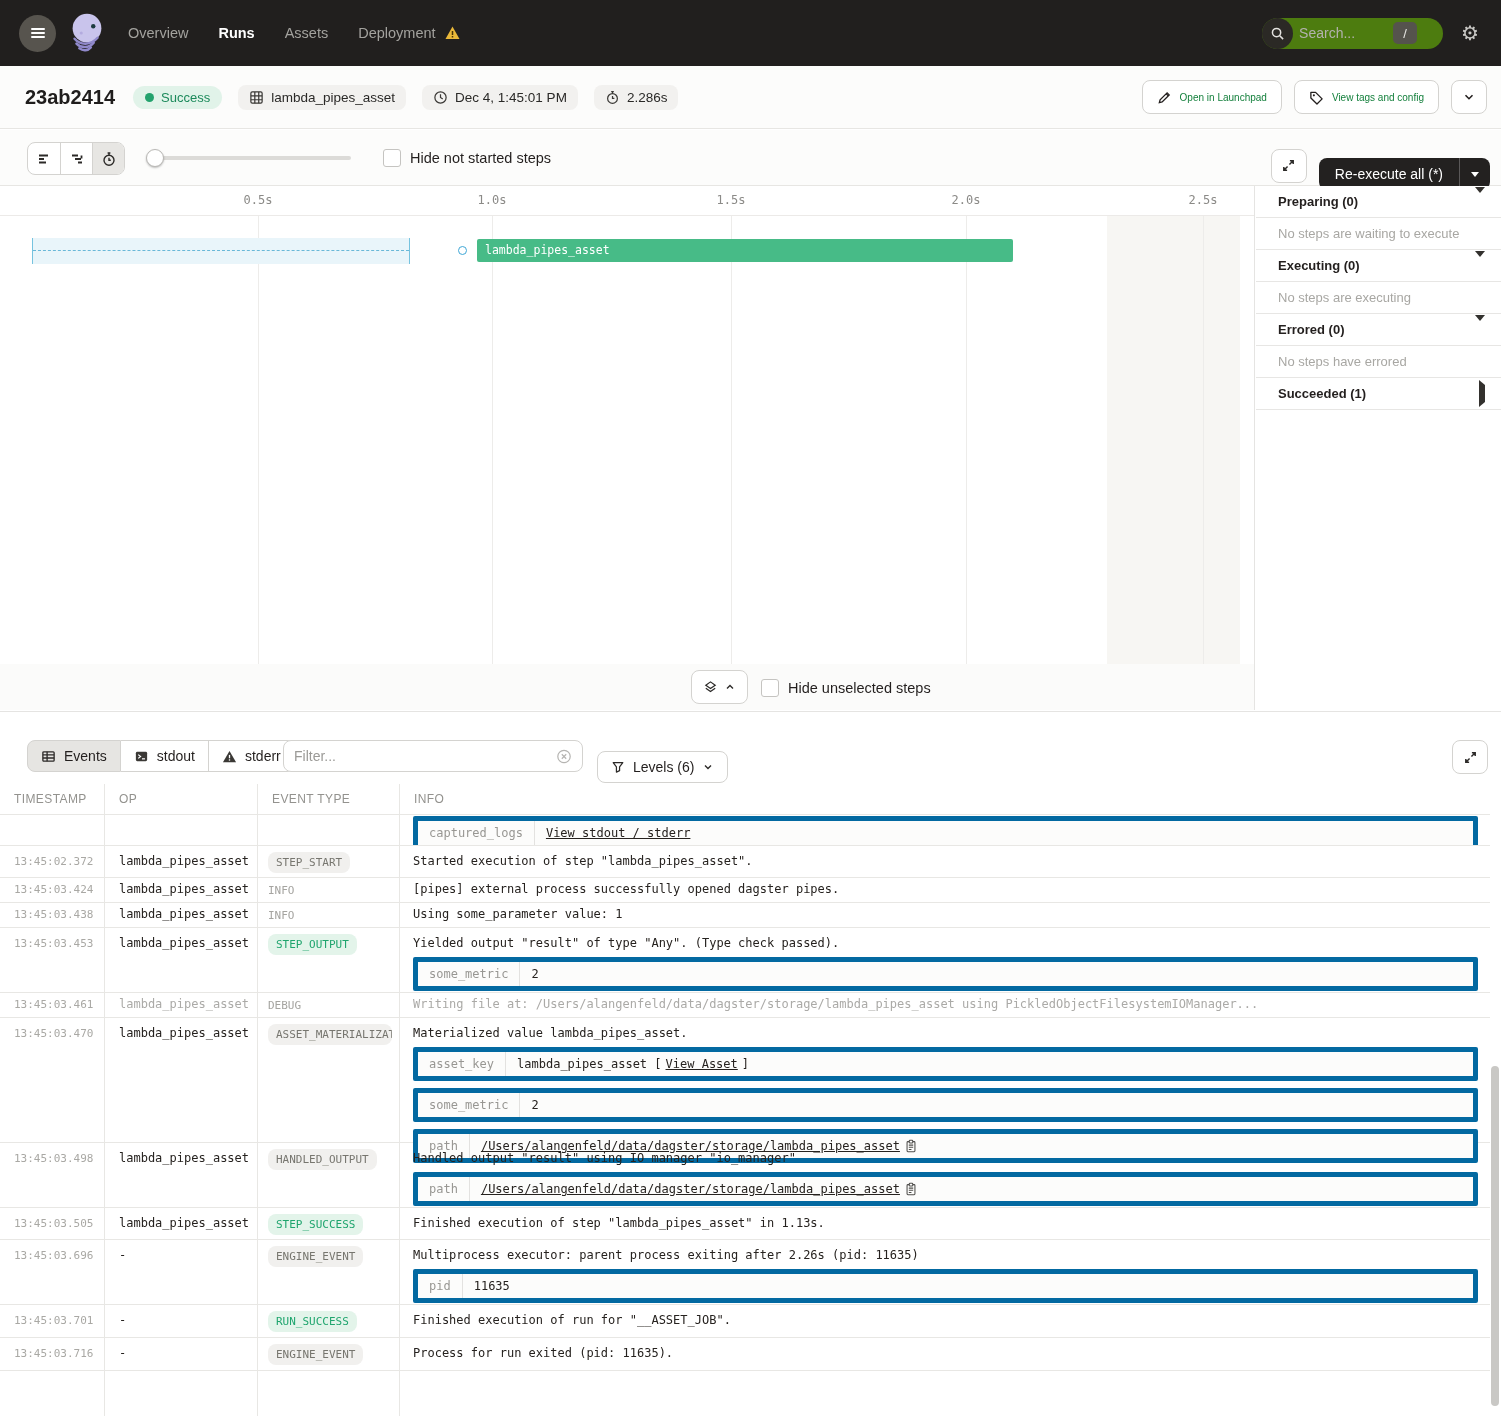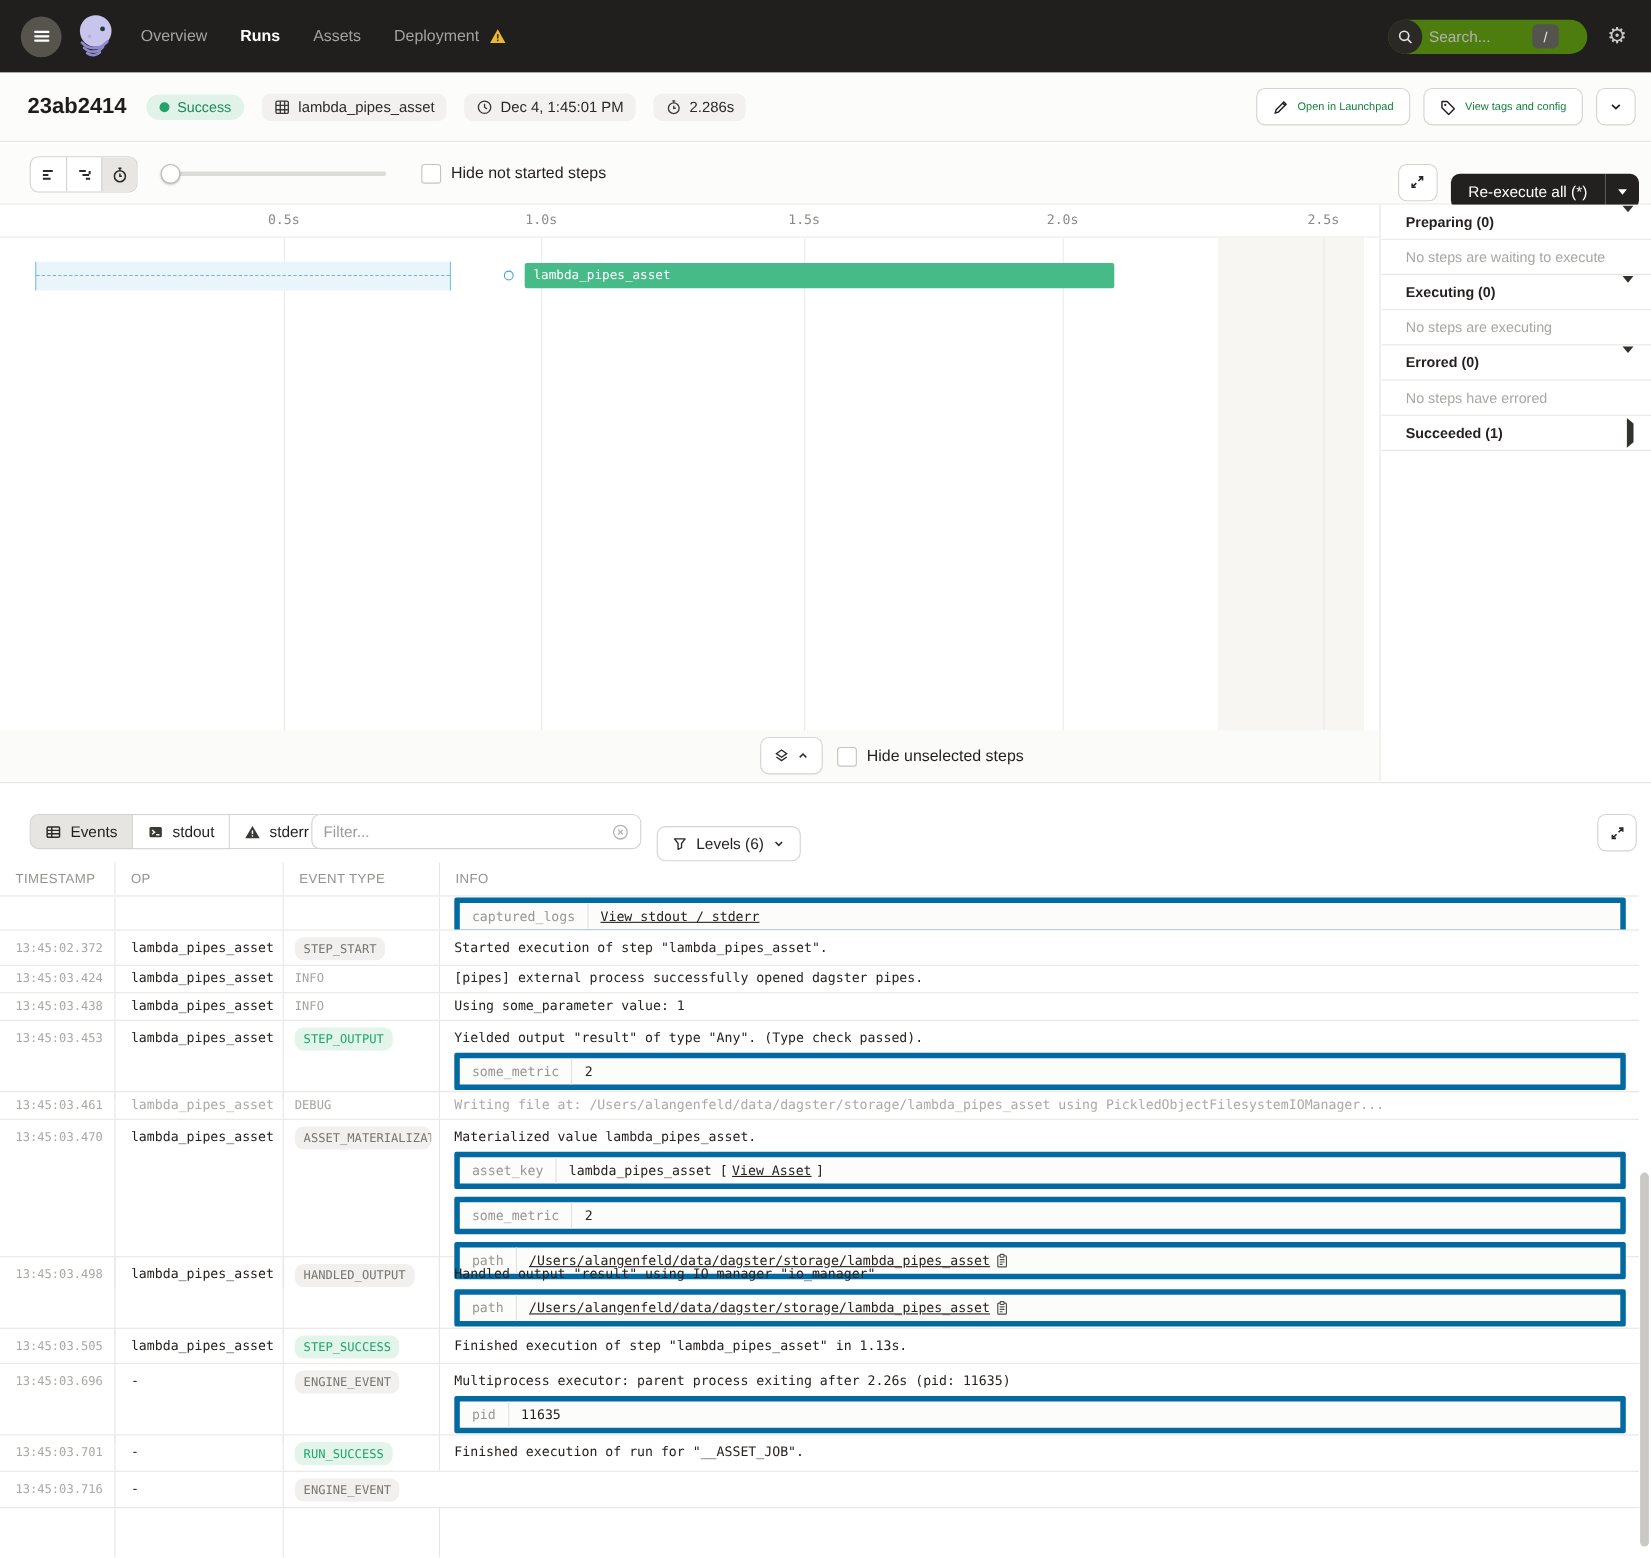--- a/index.html
+++ b/index.html
@@ -532,20 +532,21 @@
       <div class="c-ts">13:45:03.701</div>
       <div class="c-op">-</div>
       <div class="c-et"><span class="etag green">RUN_SUCCESS</span></div>
       <div class="c-info">Finished execution of run for "__ASSET_JOB".</div>
     </div>
 
     <div class="erow" style="height:33px">
       <div class="c-ts">13:45:03.716</div>
       <div class="c-op">-</div>
       <div class="c-et"><span class="etag gray">ENGINE_EVENT</span></div>
+      <div class="c-info">Process for run exited (pid: 11635).</div>
     </div>
 
     <div class="erow filler">
       <div></div>
         <div></div>
         <div></div>
         <div></div>
     </div>
   </div>
 

